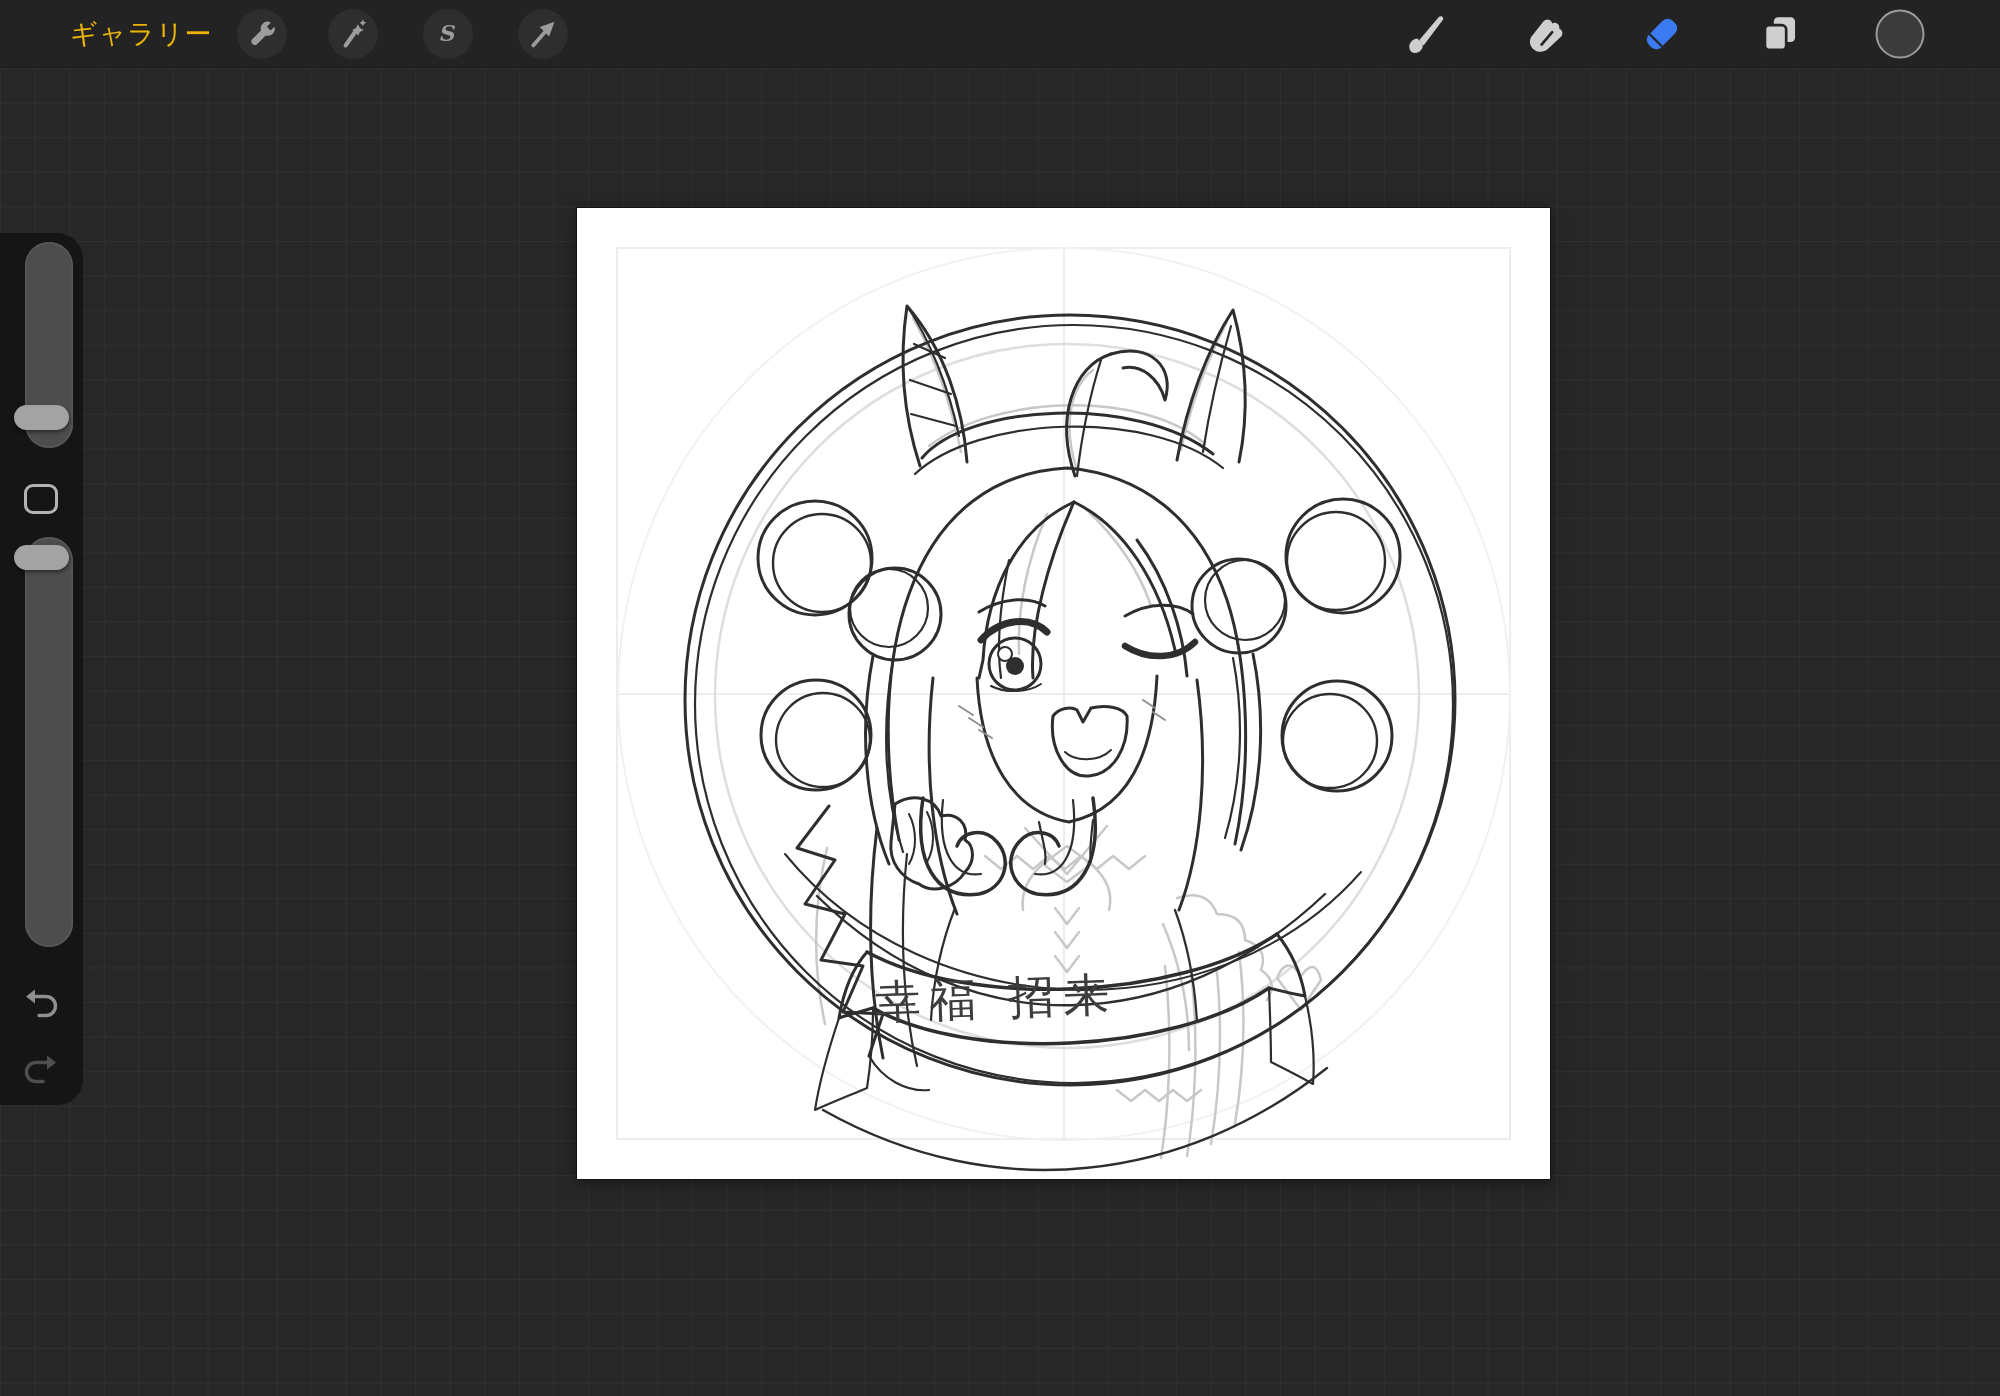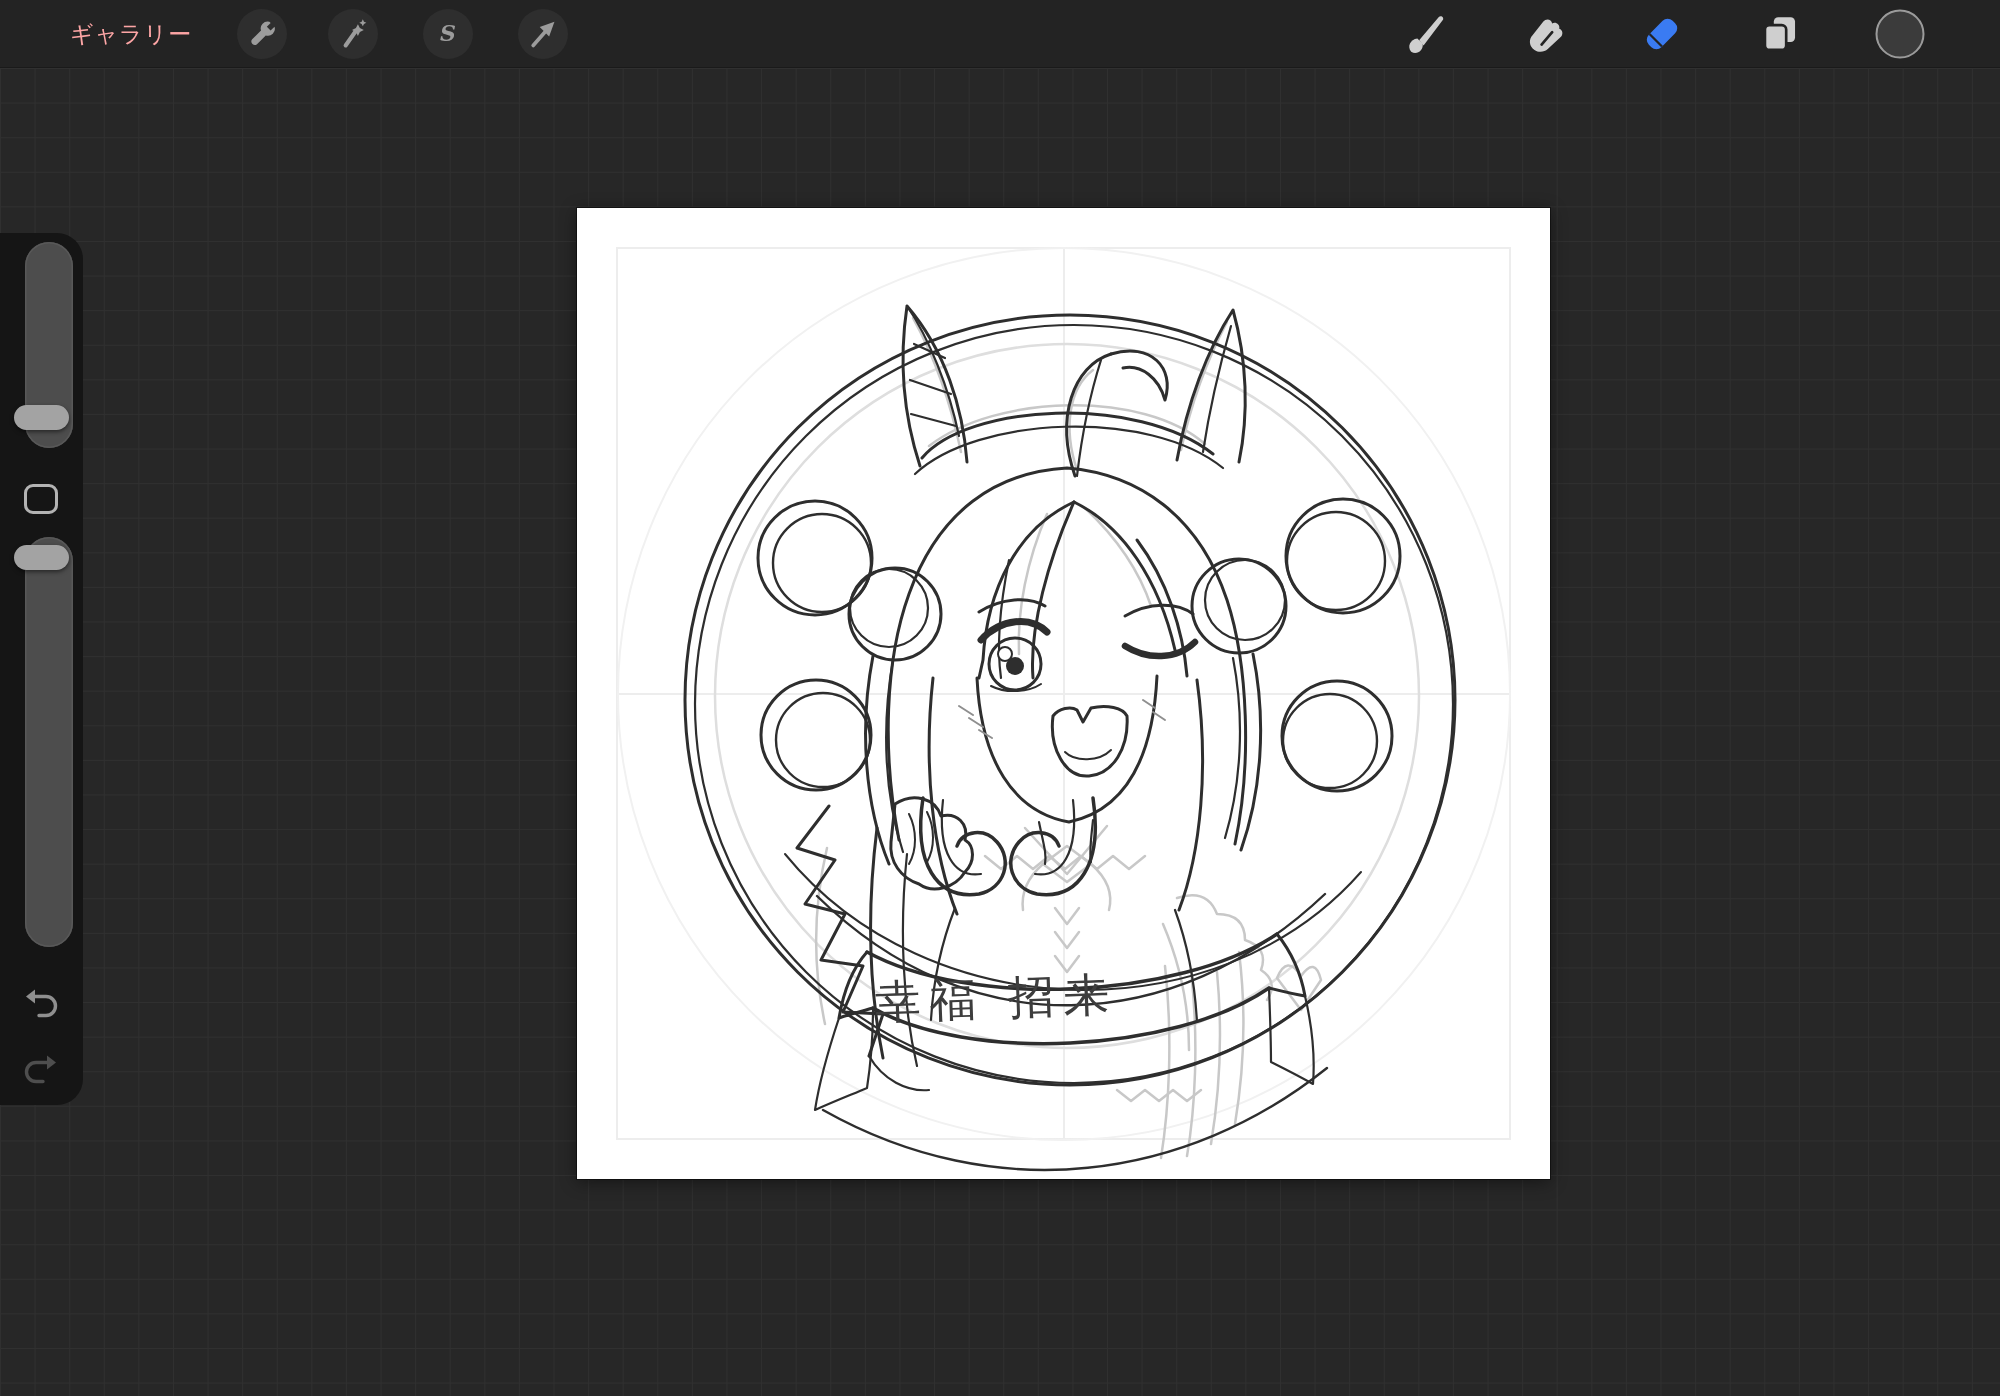--- a/index.html
+++ b/index.html
@@ -15,21 +15,21 @@
     font-family:"Liberation Sans", sans-serif;
   }
 
   
   .topbar {
     position:absolute; left:0; top:0; width:2000px; height:68px;
     background:#232323; border-bottom:1px solid #1a1a1a; z-index:30;
   }
   .gallery-label {
     position:absolute; left:70px; top:0; height:68px; line-height:68px;
-    color:#fca5a5; font-size:23px; letter-spacing:1px; cursor:default;
+    color:#eab308; font-size:27px; letter-spacing:1px; cursor:default;
   }
   .tool-circle {
     position:absolute; top:9px; width:50px; height:50px; border-radius:50%;
     background:#2e2e2e; display:flex; align-items:center; justify-content:center;
   }
   .tc-1 { left:237px; } .tc-2 { left:328px; } .tc-3 { left:423px; } .tc-4 { left:518px; }
   .right-tool { position:absolute; top:8px; width:52px; height:52px;
     display:flex; align-items:center; justify-content:center; }
   .rt-1 { left:1402px; } .rt-2 { left:1520px; } .rt-3 { left:1636px; }
   .rt-4 { left:1754px; } .rt-5 { left:1874px; }

